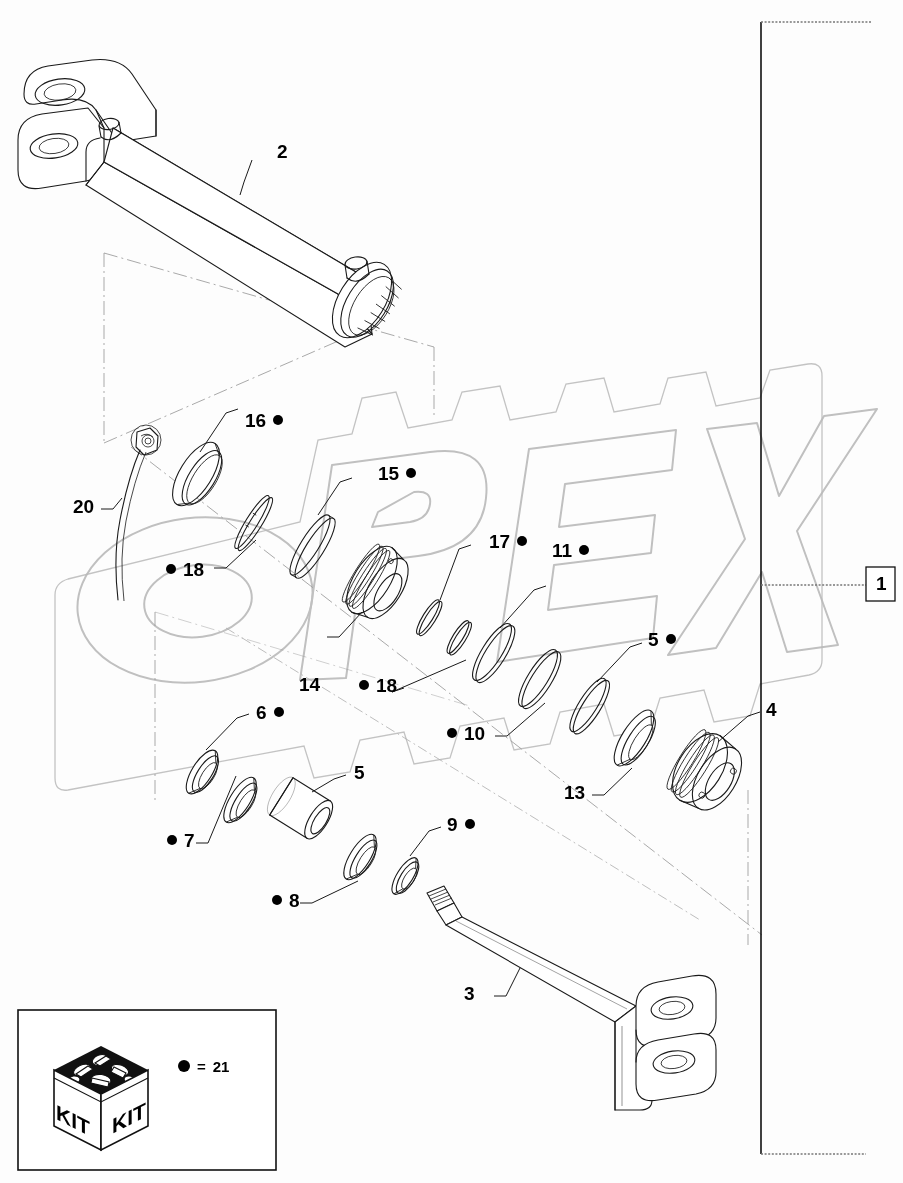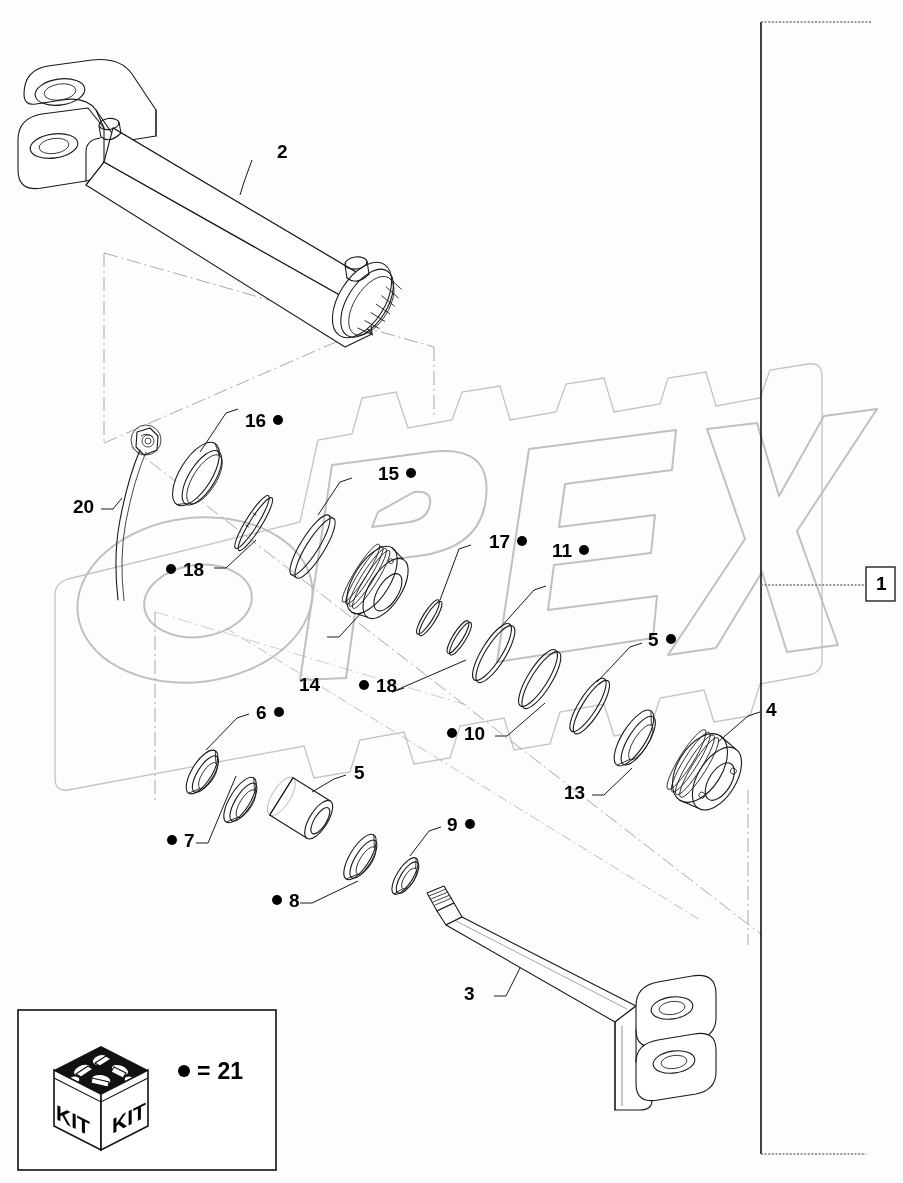--- a/index.html
+++ b/index.html
@@ -23,21 +23,21 @@
     font-weight:700;
     color:#000;
     white-space:nowrap;
     letter-spacing:0px;
     line-height:1;
     user-select:none;
   }
   .kitlbl{
     position:absolute;
     font-family:"Liberation Sans", sans-serif;
-    font-size:23px;
+    font-size:15px;
     font-weight:700;
     color:#000;
     white-space:nowrap;
   }
   .dot{
     display:inline-block;
     width:10px;height:10px;
     border-radius:50%;
     background:#000;
     vertical-align:middle;

